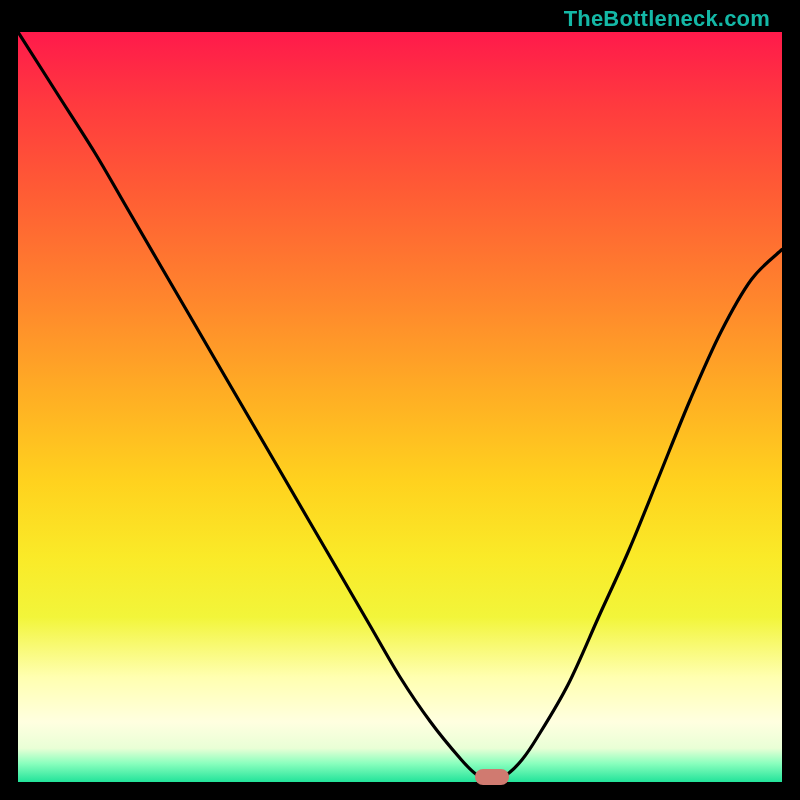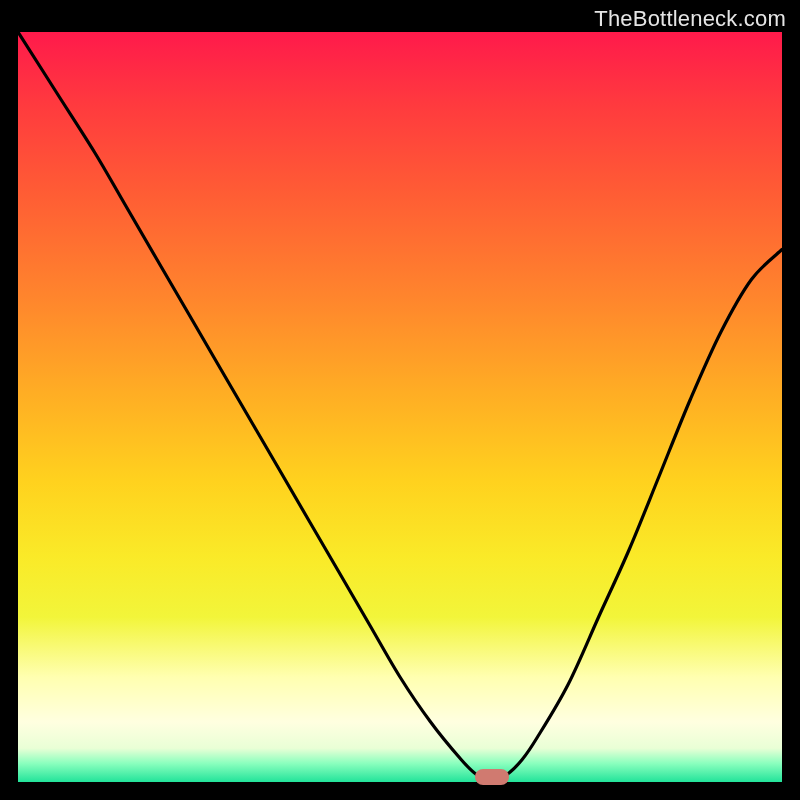--- a/index.html
+++ b/index.html
@@ -13,24 +13,24 @@
   }
   .frame {
     position: relative;
     width: 800px;
     height: 800px;
     background: #000;
   }
   .watermark {
     position: absolute;
     top: 6px;
-    right: 14px;
-    color: #e5e5e5;
+    right: 30px;
+    color: #14b8a6;
     font-size: 22px;
-    font-weight: 400;
+    font-weight: 700;
     letter-spacing: 0.2px;
     z-index: 10;
   }
   .plot {
     position: absolute;
     left: 18px;
     top: 32px;
     width: 764px;
     height: 750px;
     background: linear-gradient(

